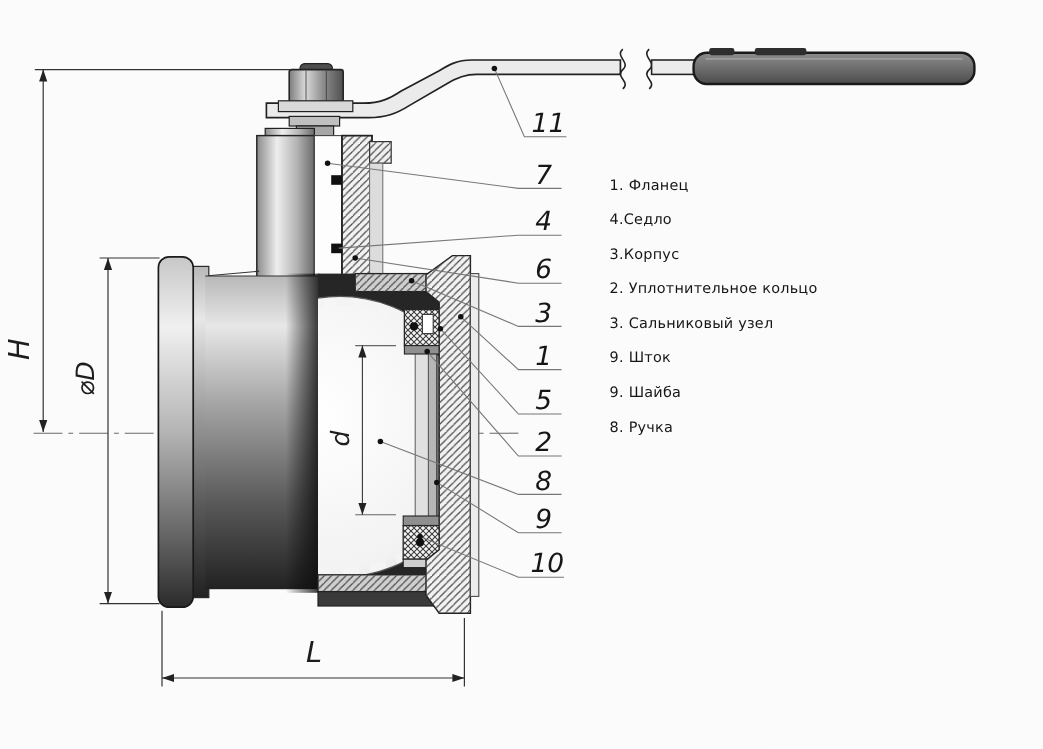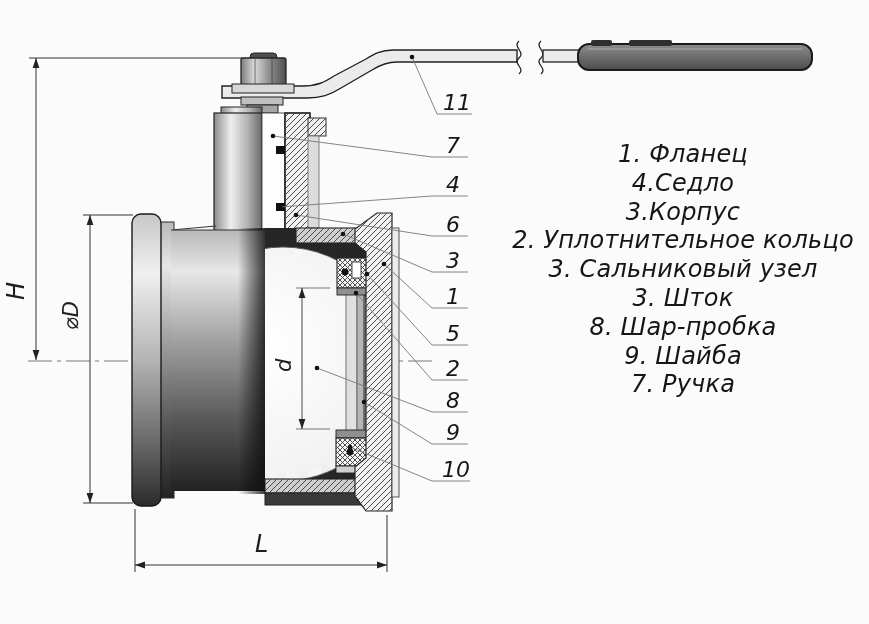--- a/index.html
+++ b/index.html
@@ -10,26 +10,24 @@
     overflow:hidden;
   }
   .stage{
     position:relative;width:869px;height:624px;
     background:#fbfbfb;
   }
   svg{position:absolute;left:0;top:0;}
   .parts-list{
     position:absolute;left:508px;top:140px;width:350px;
     color:#161616;
-    font-size:24px;
-    font-style:italic;
+    font-size:12px;
     line-height:28.8px;
     letter-spacing:0.2px;
     white-space:nowrap;
-    text-align:center;
   }
   .parts-list .row{height:28.8px;}
   .dim-label{
     font-size:24px;font-style:italic;fill:#1d1d1d;
   }
   .dim-label-sm{
     font-size:21px;font-style:italic;fill:#1d1d1d;
   }
   .callout-num{
     font-size:22px;font-style:italic;fill:#161616;
@@ -245,18 +243,17 @@
       <text class="callout-num" x="442" y="477">10</text>
     </g>
   </svg>
 
   <div class="parts-list">
     <div class="row">1. Фланец</div>
     <div class="row">4.Седло</div>
     <div class="row">3.Корпус</div>
     <div class="row">2. Уплотнительное кольцо</div>
     <div class="row">3. Сальниковый узел</div>
-    <div class="row">3. Шток</div>
-    <div class="row">8. Шар-пробка</div>
+    <div class="row">9. Шток</div>
     <div class="row">9. Шайба</div>
-    <div class="row">7. Ручка</div>
+    <div class="row">8. Ручка</div>
   </div>
 </div>
 
 </body></html>

